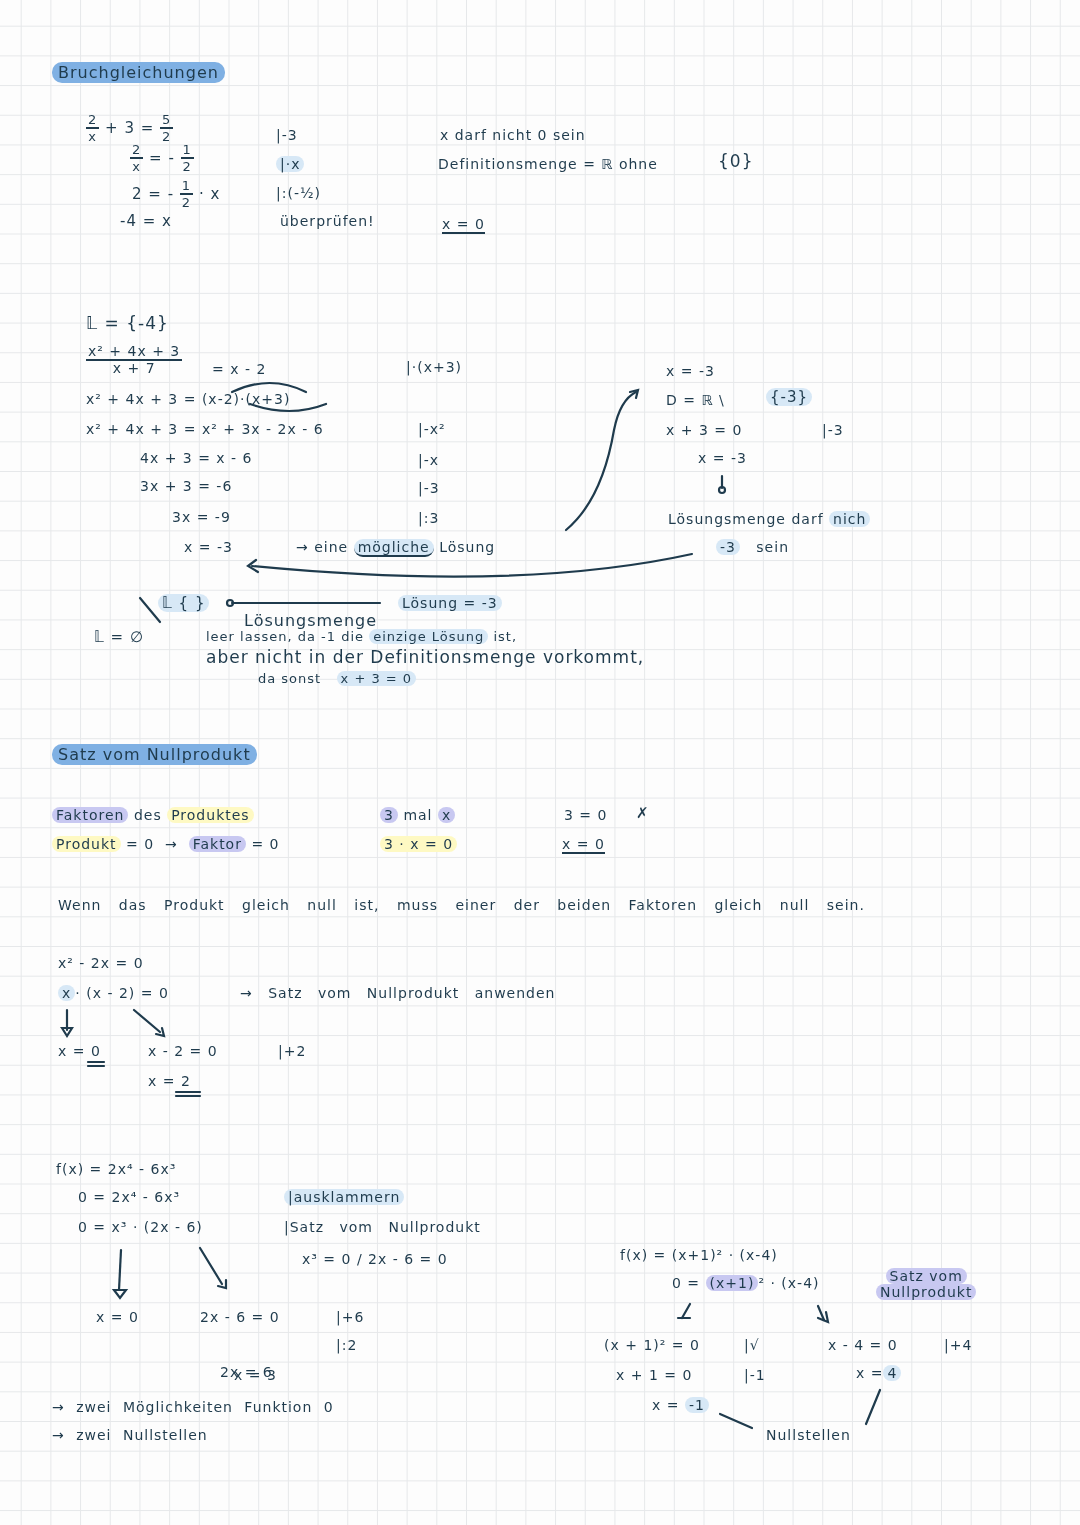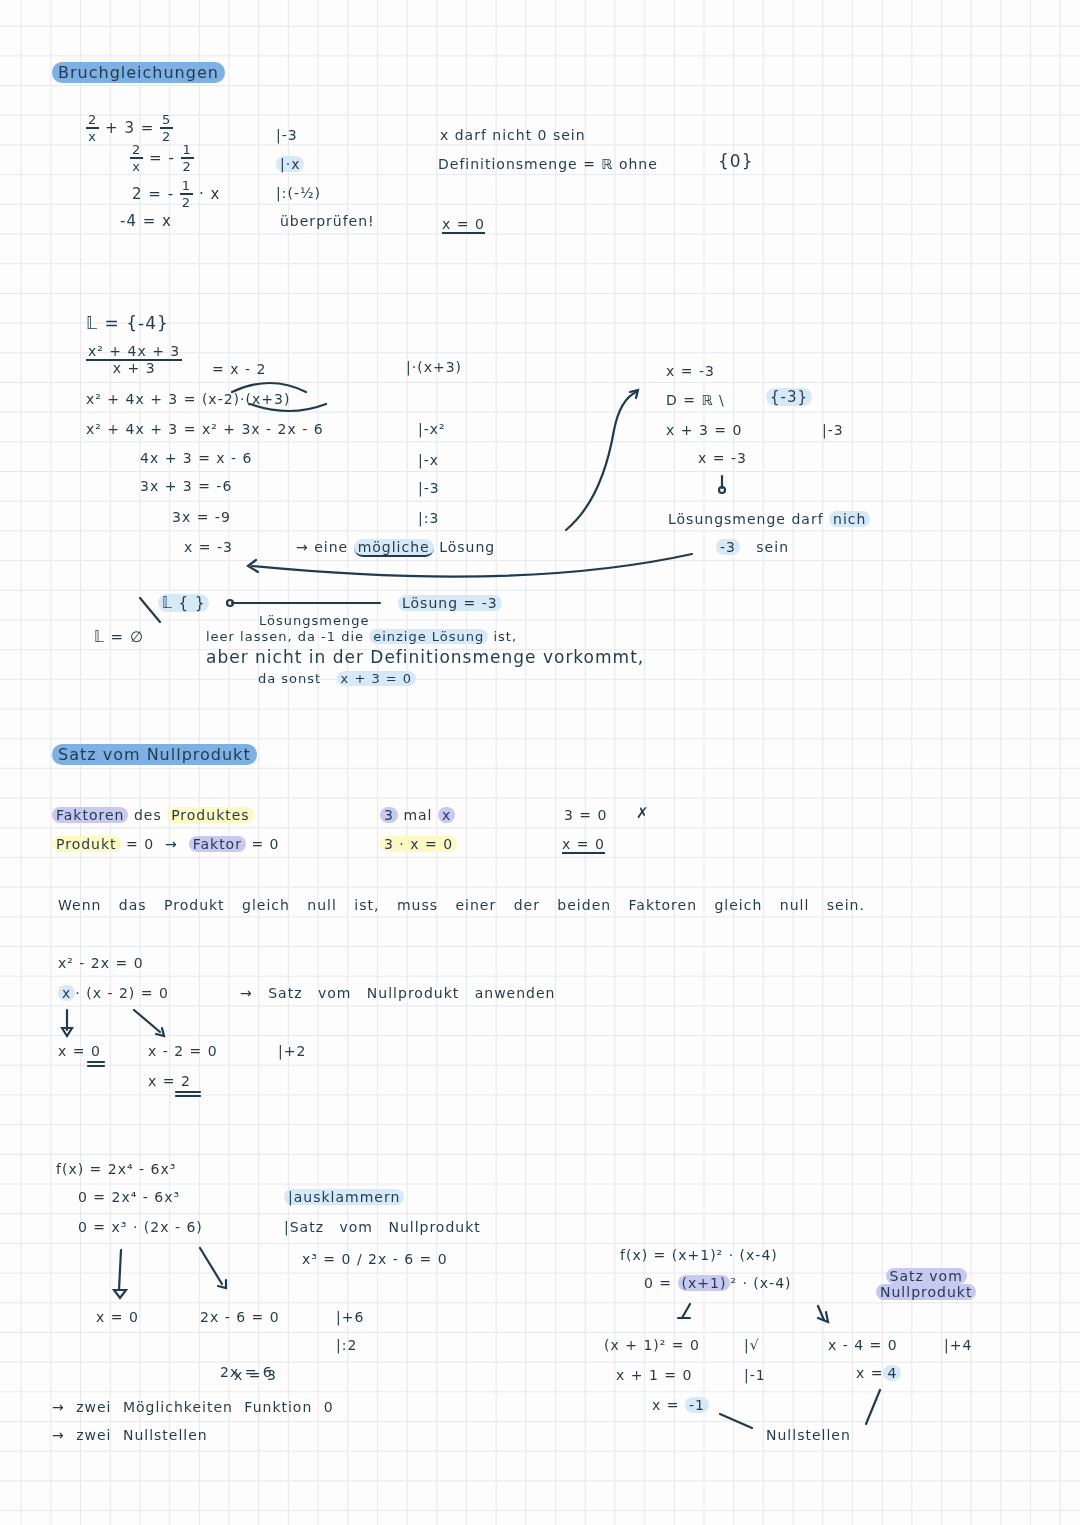--- a/index.html
+++ b/index.html
@@ -70,21 +70,21 @@
 <div class="t s" style="left:440px;top:126px;">x darf nicht 0 sein</div>
 <div class="t s" style="left:438px;top:155px;">Definitionsmenge = ℝ ohne</div>
 <div class="t" style="left:718px;top:152px;font-size:17px;">{0}</div>
 <div class="t s" style="left:438px;top:215px;padding:0 4px 2px;"><span class="ul">x = 0</span></div>
 
 <div class="t" style="left:86px;top:270px;font-size:17px;margin-top:44px;">𝕃 = {-4}</div>
 
 <div class="t s" style="left:86px;top:344px;">
   <span class="frac" style="font-size:14px;">
       <span class="num">x² + 4x + 3</span>
-      <span>x + 3</span>
+      <span>x + 7</span>
     </span>
 </div>
 <div class="t s" style="left:212px;top:360px;">= x - 2</div>
 <div class="t s" style="left:406px;top:358px;">|·(x+3)</div>
 
 <div class="t s" style="left:86px;top:390px;"><span>x² + 4x + 3</span> <span>= (x-2)·(x+3)</span></div>
 <div class="t s" style="left:86px;top:420px;"><span>x² + 4x + 3</span> <span>= x² + 3x - 2x - 6</span></div>
 <div class="t s" style="left:418px;top:420px;">|-x²</div>
 <div class="t s" style="left:140px;top:449px;"><span>4x + 3</span> <span>= x - 6</span></div>
 <div class="t s" style="left:418px;top:451px;">|-x</div>
@@ -103,21 +103,21 @@
 <div class="t s" style="left:666px;top:362px;">x = -3</div>
 <div class="t s" style="left:666px;top:391px;">D = ℝ \</div>
 <div class="t" style="left:766px;top:388px;"><span class="hl-ice">{-3}</span></div>
 <div class="t s" style="left:666px;top:421px;">x + 3 = 0</div>
 <div class="t s" style="left:822px;top:421px;">|-3</div>
 <div class="t s" style="left:698px;top:449px;">x = -3</div>
 <div class="t s" style="left:668px;top:510px;"><span>Lösungsmenge darf</span> <span class="hl-ice">nich</span></div>
 <div class="t s" style="left:716px;top:538px;"><span class="hl-ice">-3</span> &nbsp; <span>sein</span></div>
 
 <div class="t" style="left:158px;top:594px;"><span class="hl-ice">𝕃 { }</span></div>
-<div class="t s" style="left:259px;top:612px;font-size:13px;">Lösungsmenge</div>
+<div class="t s" style="left:244px;top:612px;font-size:16px;">Lösungsmenge</div>
 <div class="t s" style="left:398px;top:594px;"><span class="hl-ice">Lösung = -3</span></div>
 <div class="t" style="left:94px;top:628px;">𝕃 = ∅</div>
 <div class="t s" style="left:206px;top:628px;font-size:13px;"><span>leer lassen, da -1 die</span> <span class="hl-ice">einzige Lösung</span> <span>ist,</span></div>
 <div class="t s" style="left:206px;top:648px;font-size:17px;">aber nicht in der Definitionsmenge vorkommt,</div>
 <div class="t s" style="left:258px;top:670px;font-size:13px;"><span>da sonst</span> &nbsp; <span class="hl-ice">x + 3 = 0</span></div>
 
 <div class="t" style="left:52px;top:746px;font-size:16px;"><span class="hl-title">Satz vom Nullprodukt</span></div>
 
 <div class="t s" style="left:52px;top:806px;">
   <span class="hl-lav">Faktoren</span>
@@ -160,21 +160,21 @@
 <div class="t s" style="left:96px;top:1308px;">x = 0</div>
 <div class="t s" style="left:200px;top:1308px;">2x - 6 = 0</div>
 <div class="t s" style="left:336px;top:1308px;">|+6</div>
 <div class="t s" style="left:220px;top:1336px;margin-top:27px;">2x = 6</div>
 <div class="t s" style="left:336px;top:1336px;">|:2</div>
 <div class="t s" style="left:234px;top:1366px;">x = 3</div>
 <div class="t s" style="left:52px;top:1398px;word-spacing:6px;">→ zwei Möglichkeiten Funktion 0</div>
 <div class="t s" style="left:52px;top:1426px;word-spacing:6px;">→ zwei Nullstellen</div>
 
 <div class="t s" style="left:620px;top:1246px;">f(x) = (x+1)² · (x-4)</div>
-<div class="t s" style="left:644px;top:1274px;"><span>0 =</span> <span class="hl-lav">(x+1)</span><span>² · (x-4)</span></div>
+<div class="t s" style="left:644px;top:1274px;padding-left:28px;"><span>0 =</span> <span class="hl-lav">(x+1)</span><span>² · (x-4)</span></div>
 <div class="t s" style="left:876px;top:1268px;text-align:center;line-height:16px;">
   <span class="hl-lav">Satz vom</span><br>
   <span class="hl-lav">Nullprodukt</span>
 </div>
 <div class="t s" style="left:604px;top:1336px;">(x + 1)² = 0</div>
 <div class="t s" style="left:744px;top:1336px;">|√</div>
 <div class="t s" style="left:616px;top:1366px;">x + 1 = 0</div>
 <div class="t s" style="left:744px;top:1366px;">|-1</div>
 <div class="t s" style="left:652px;top:1396px;"><span>x =</span> <span class="hl-ice">-1</span></div>
 <div class="t s" style="left:828px;top:1336px;">x - 4 = 0</div>

